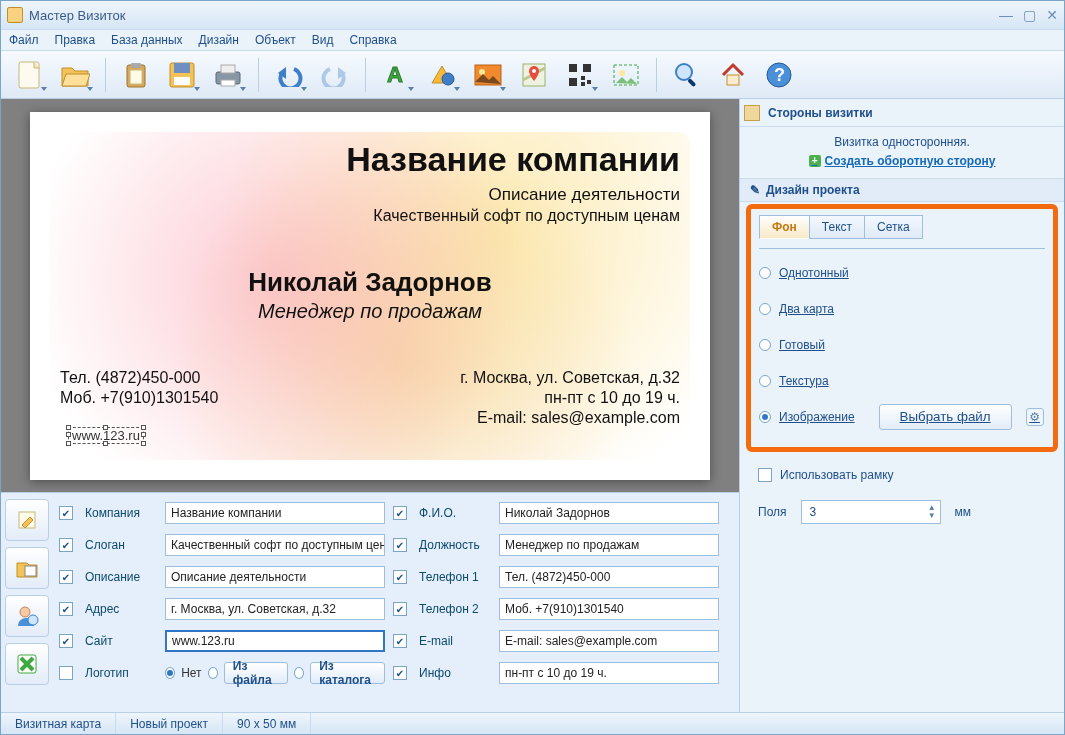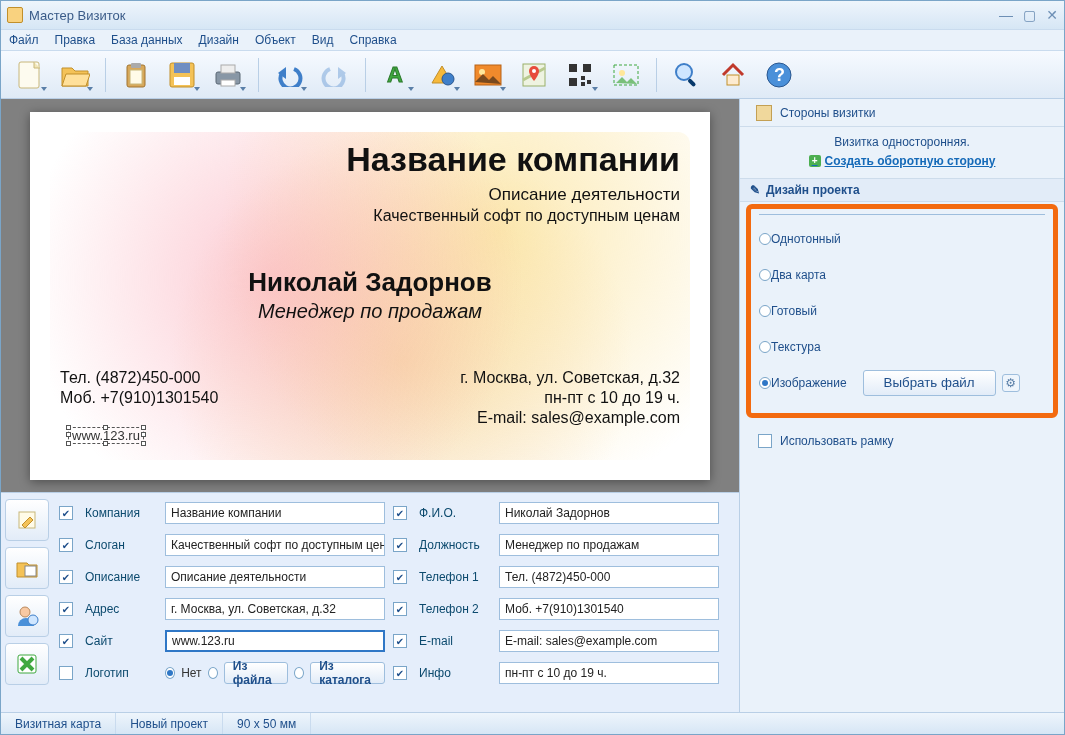--- a/index.html
+++ b/index.html
@@ -49,33 +49,33 @@
   .fchk { width:14px; height:14px; border:1px solid #7aa5c8; background:#fff; display:flex; align-items:center; justify-content:center; color:#1f4f8b; font-size:10px; }
   .fchk.off { color:transparent; }
   .flabel { color:#0c4a6e; }
   .finput { height:22px; border:1px solid #9ebedd; background:#fff; padding:0 5px; display:flex; align-items:center; color:#222; overflow:hidden; white-space:nowrap;}
   .finput.active { border:2px solid #2f77c6; }
   .radio-group { display:flex; align-items:center; gap:6px; }
   .rdot { width:12px; height:12px; border:1px solid #7aa5c8; border-radius:50%; background:#fff; display:inline-flex; align-items:center; justify-content:center; }
   .rdot.on::after { content:""; width:6px; height:6px; background:#2f77c6; border-radius:50%; }
   .lbtn { height:22px; padding:0 8px; border:1px solid #9ebedd; border-radius:3px; background:linear-gradient(#fff,#e2ecf8); color:#1f4f8b; display:inline-flex; align-items:center;font-weight:bold; }
   
-  .rpanel-head { height:28px; display:flex; align-items:center; gap:8px; padding:0 16px; border-bottom:1px solid #cddceb; color:#1f4f8b; font-weight:400; }
+  .rpanel-head { height:28px; display:flex; align-items:center; gap:8px; padding:0 4px; border-bottom:1px solid #cddceb; color:#1f4f8b; font-weight:700; }
   .rp-icon { width:16px; height:16px; background:#f0d89c; border:1px solid #c3a054; }
   .rp-info { padding:8px 12px 10px; text-align:center; }
   .rp-info .line1 { color:#1f4f8b; margin-bottom:4px; }
   .rp-info .link { color:#156ab8; font-weight:700; text-decoration:underline; cursor:pointer; display:inline-flex; align-items:center; gap:4px; }
   .plus { width:12px;height:12px; background:#4caf50; color:#fff; border-radius:2px; display:inline-flex; align-items:center; justify-content:center; font-size:10px; font-weight:700; }
   .rp-sub { height:24px; background:#e2ecf8; color:#1f4f8b; font-weight:600; display:flex; align-items:center; padding:0 10px; border-top:1px solid #cddceb; border-bottom:1px solid #cddceb; gap:6px; }
   .highlight-box { margin:2px 6px 6px 6px; border:5px solid #f36a0f; border-radius:6px; padding:6px 8px 10px; }
   .rtabs { display:flex; gap:0; margin-bottom:10px; }
   .rtab { padding:4px 12px; border:1px solid #9ebedd; background:linear-gradient(#f3f8fe,#dfeaf6); color:#1f4f8b; margin-right:-1px; }
   .rtab.active { background:linear-gradient(#fff,#f8e9c8); color:#c47a12; font-weight:700; border-bottom-color:#fff; }
   .rtab-line { height:1px; background:#9ebedd; margin-top:-1px; margin-bottom:8px;}
-  .ropt { display:flex; align-items:center; color:#1f4f8b; height:32px; margin:4px 0; }
+  .ropt { display:flex; align-items:center; gap:8px; color:#1f4f8b; height:32px; margin:4px 0;text-decoration:underline; }
   .rbtn { height:26px; padding:0 20px; border:1px solid #9ebedd; border-radius:3px; background:linear-gradient(#fff,#e2ecf8); color:#1f4f8b; margin-left:16px; }
   .gear { width:18px; height:18px; border:1px solid #9ebedd; border-radius:3px; background:#eef5fc; display:inline-flex; align-items:center; justify-content:center; color:#5a7fa8; margin-left:6px;}
   .rp-frame { padding:10px 18px; color:#1f4f8b; display:flex; align-items:center; gap:8px;text-align:center; }
   .rp-margins { padding:8px 18px; display:flex; align-items:center; gap:14px; color:#1f4f8b; }
   .spin { width:140px; height:24px; border:1px solid #9ebedd; background:#fff; display:flex; align-items:center; justify-content:space-between; padding:0 4px 0 8px; }
   .spin .arrs { display:flex; flex-direction:column; font-size:8px; line-height:8px; color:#5a7fa8; }
   
   .status { height:22px; background:linear-gradient(#eef5fc,#d6e6f5); border-top:1px solid #b9cfe6; display:flex; align-items:center; color:#1f4f8b; }
   .status div { padding:0 14px; border-right:1px solid #c9dbee; height:100%; display:flex; align-items:center; }
   
@@ -359,20 +359,25 @@
           <span class="plus">+</span>
           <span>Создать оборотную сторону</span>
         </span>
       </div>
       <div class="rp-sub">
         <span>✎</span>
         <span>Дизайн проекта</span>
       </div>
 
       <div class="highlight-box">
+        <div class="rtabs">
+          <div class="rtab active">Фон</div>
+          <div class="rtab">Текст</div>
+          <div class="rtab">Сетка</div>
+        </div>
         <div class="rtab-line"></div>
         <div class="ropt">
             <span class="rdot"></span>
             <span>Однотонный</span>
           </div>
         <div class="ropt">
             <span class="rdot"></span>
             <span>Два карта</span>
           </div>
         <div class="ropt">
@@ -387,20 +392,31 @@
           <span class="rdot on"></span>
           <span>Изображение</span>
           <button class="rbtn">Выбрать файл</button>
           <span class="gear">⚙</span>
         </div>
       </div>
 
       <div class="rp-frame">
         <div class="fchk off">✔</div>
         <span>Использовать рамку</span>
+      </div>
+      <div class="rp-margins">
+        <span>Поля</span>
+        <div class="spin">
+          <span>3</span>
+          <span class="arrs">
+              <span>▲</span>
+              <span>▼</span>
+            </span>
+        </div>
+        <span>мм</span>
       </div>
     </div>
   </div>
 
   <div class="status">
     <div>Визитная карта</div>
     <div>Новый проект</div>
     <div>90 x 50 мм</div>
   </div>
 </div>

